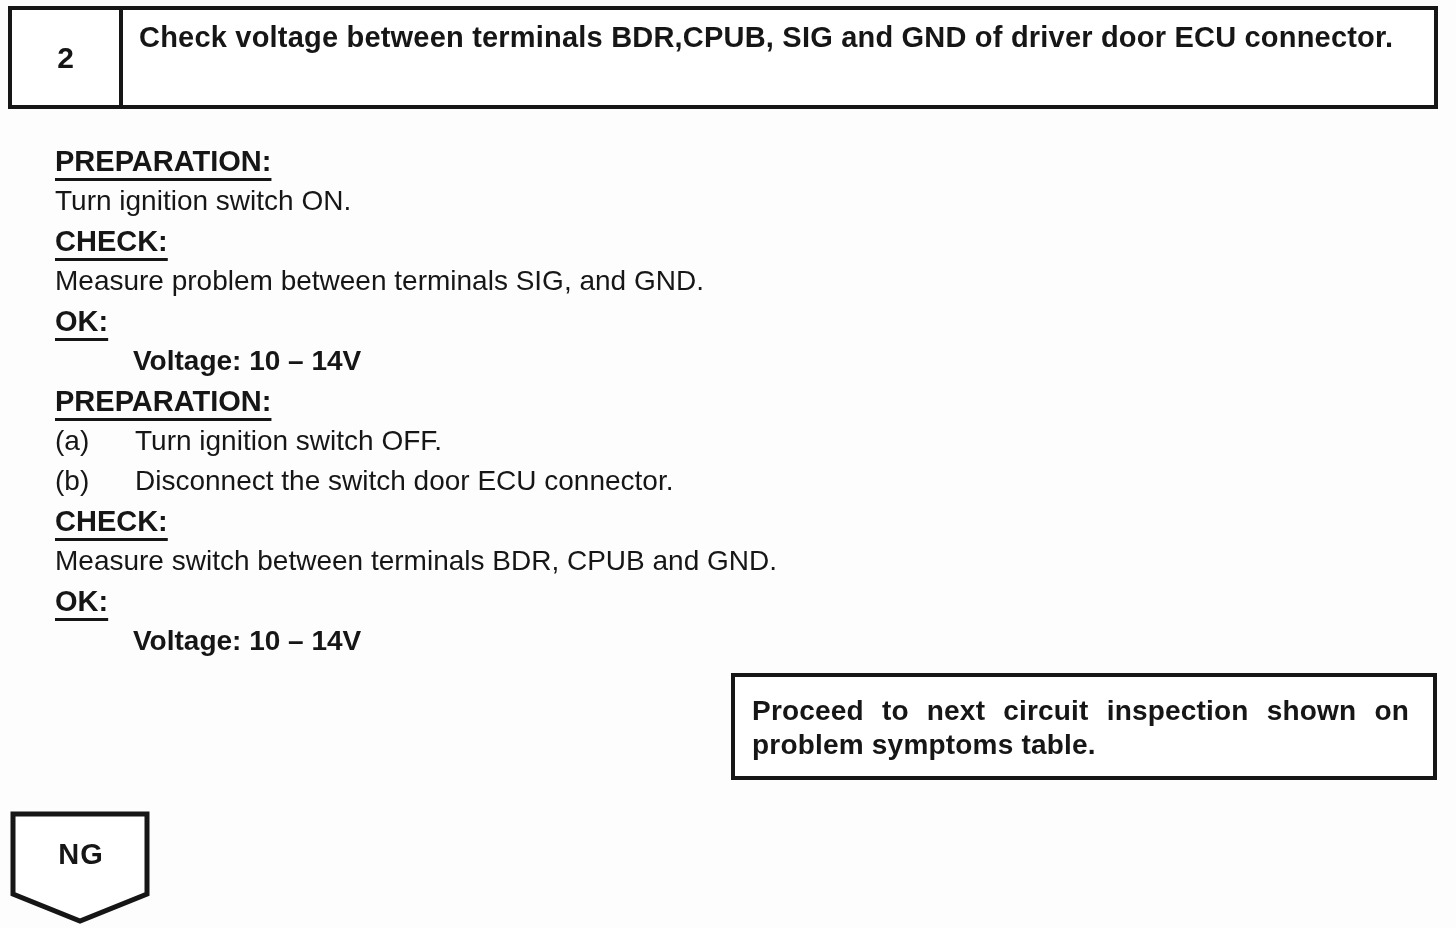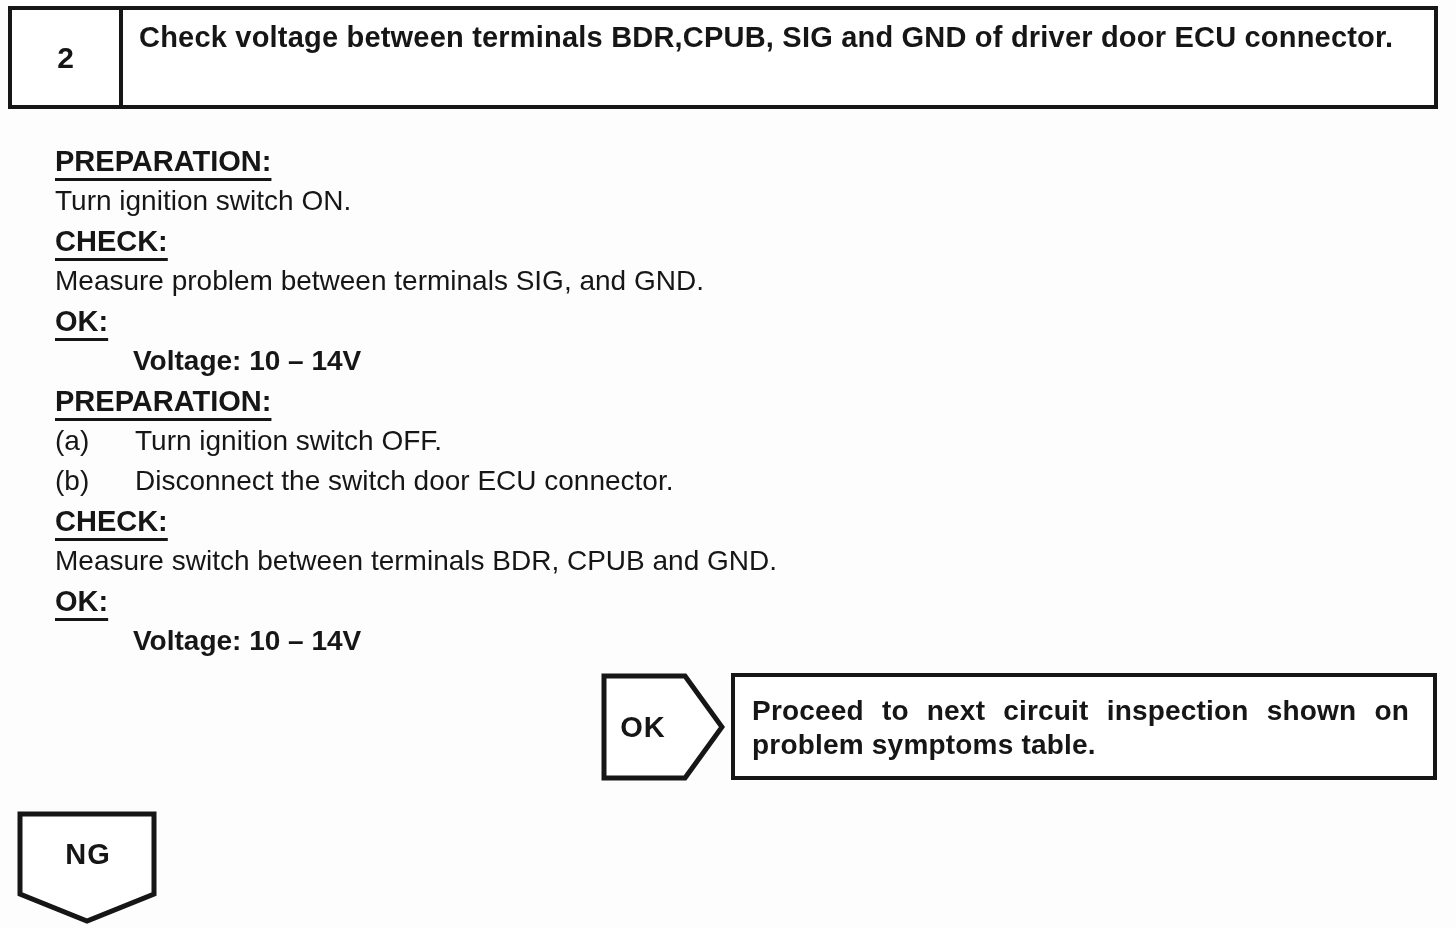--- a/index.html
+++ b/index.html
@@ -105,21 +105,21 @@
     font-size: 28px;
     line-height: 34px;
     letter-spacing: 0.2px;
   }
   .proceed-line.justified {
     text-align: justify;
     text-align-last: justify;
   }
   .ng-shape-wrap {
     position: absolute;
-    left: 17px; top: 811px;
+    left: 10px; top: 811px;
     width: 142px; height: 114px; text-decoration: underline;
   }
   .ng-label {
     position: absolute;
     left: 0; top: 0;
     width: 142px; height: 86px;
     display: flex;
     align-items: center;
     justify-content: center;
     font-weight: bold;
@@ -163,26 +163,20 @@
     <div class="line heading">
       <span class="heading-text">CHECK:</span>
     </div>
     <div class="line body">Measure switch between terminals BDR, CPUB and GND.</div>
     <div class="line heading">
       <span class="heading-text">OK:</span>
     </div>
     <div class="line value">Voltage: 10 – 14V</div>
   </div>
 
-  <div class="ok-arrow-wrap">
-    <svg width="124" height="108" viewBox="0 0 124 108">
-      <polygon points="3,3 84,3 121,54 84,105 3,105" fill="#ffffff" stroke="#161616" stroke-width="5"></polygon>
-    </svg>
-    <div class="ok-arrow-label">OK</div>
-  </div>
 
   <div class="proceed-box">
     <div class="proceed-line justified">Proceed to next circuit inspection shown on</div>
     <div class="proceed-line">problem symptoms table.</div>
   </div>
 
   <div class="ng-shape-wrap">
     <svg width="142" height="114" viewBox="0 0 142 114">
       <polygon points="3,3 137,3 137,83 70,110 3,83" fill="#ffffff" stroke="#161616" stroke-width="5"></polygon>
     </svg>

